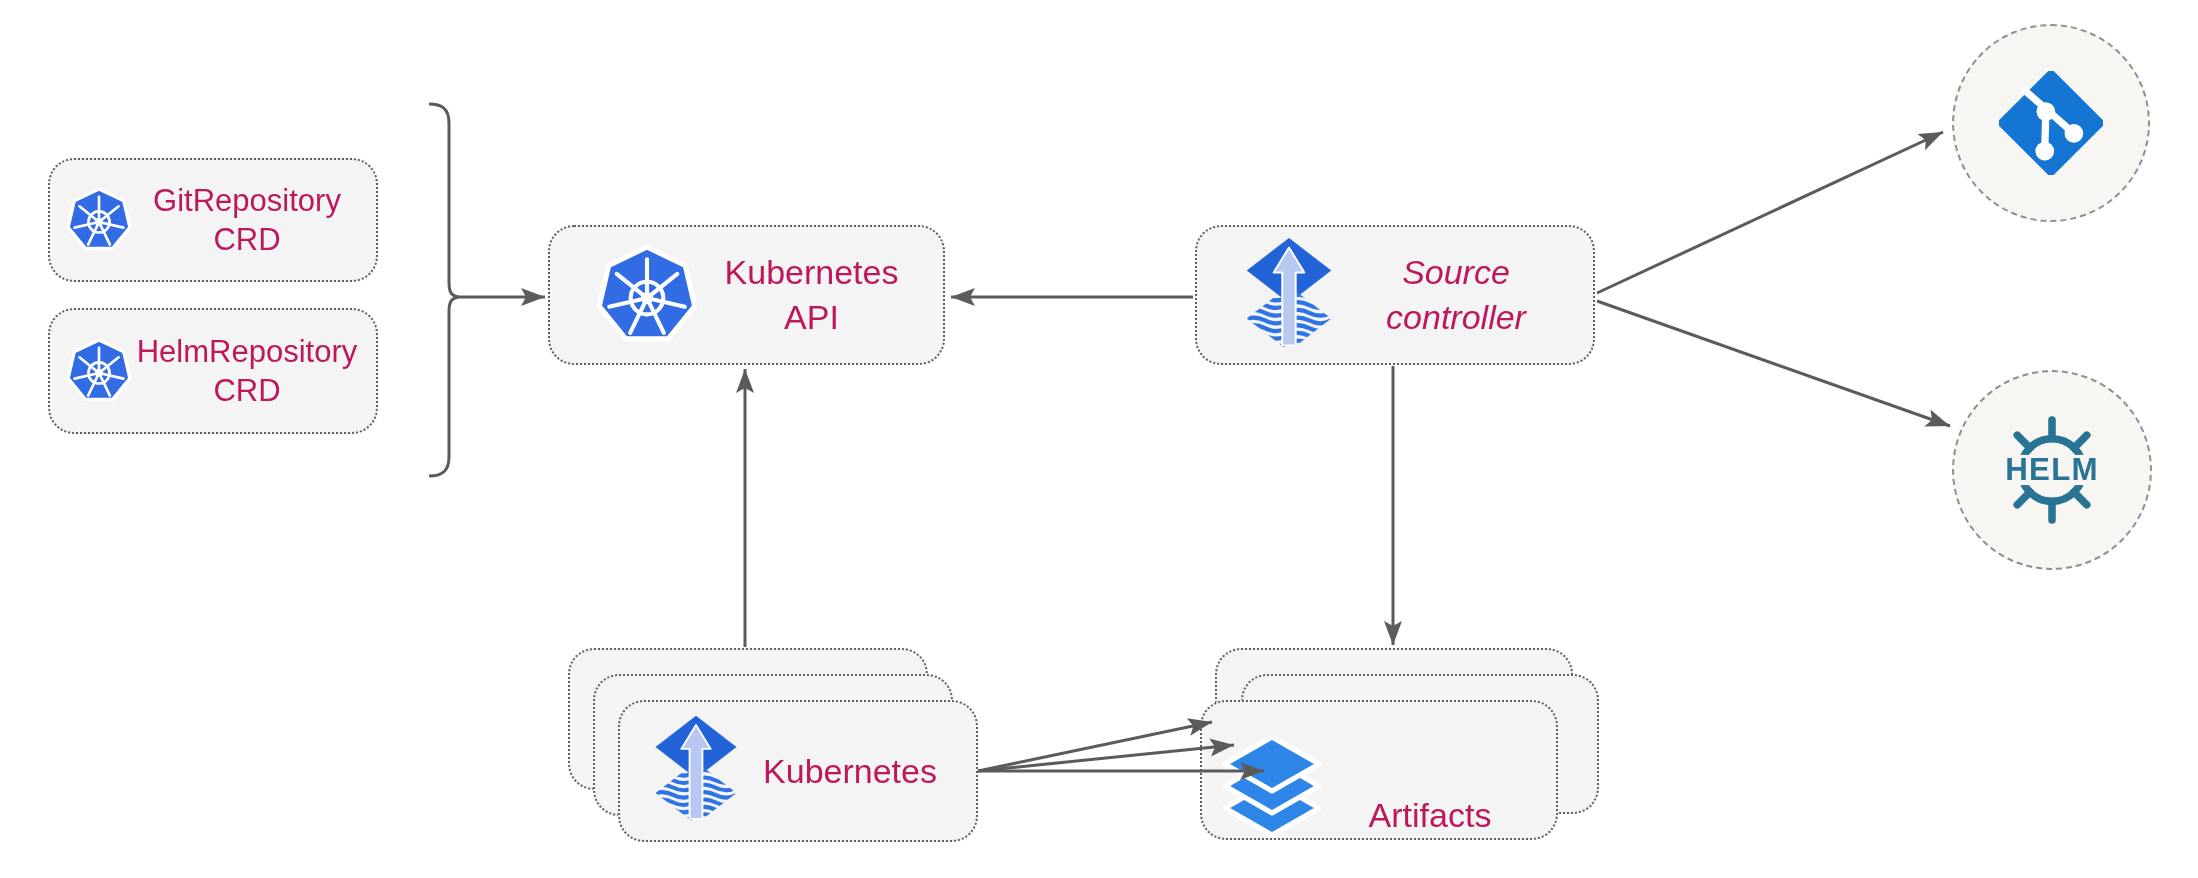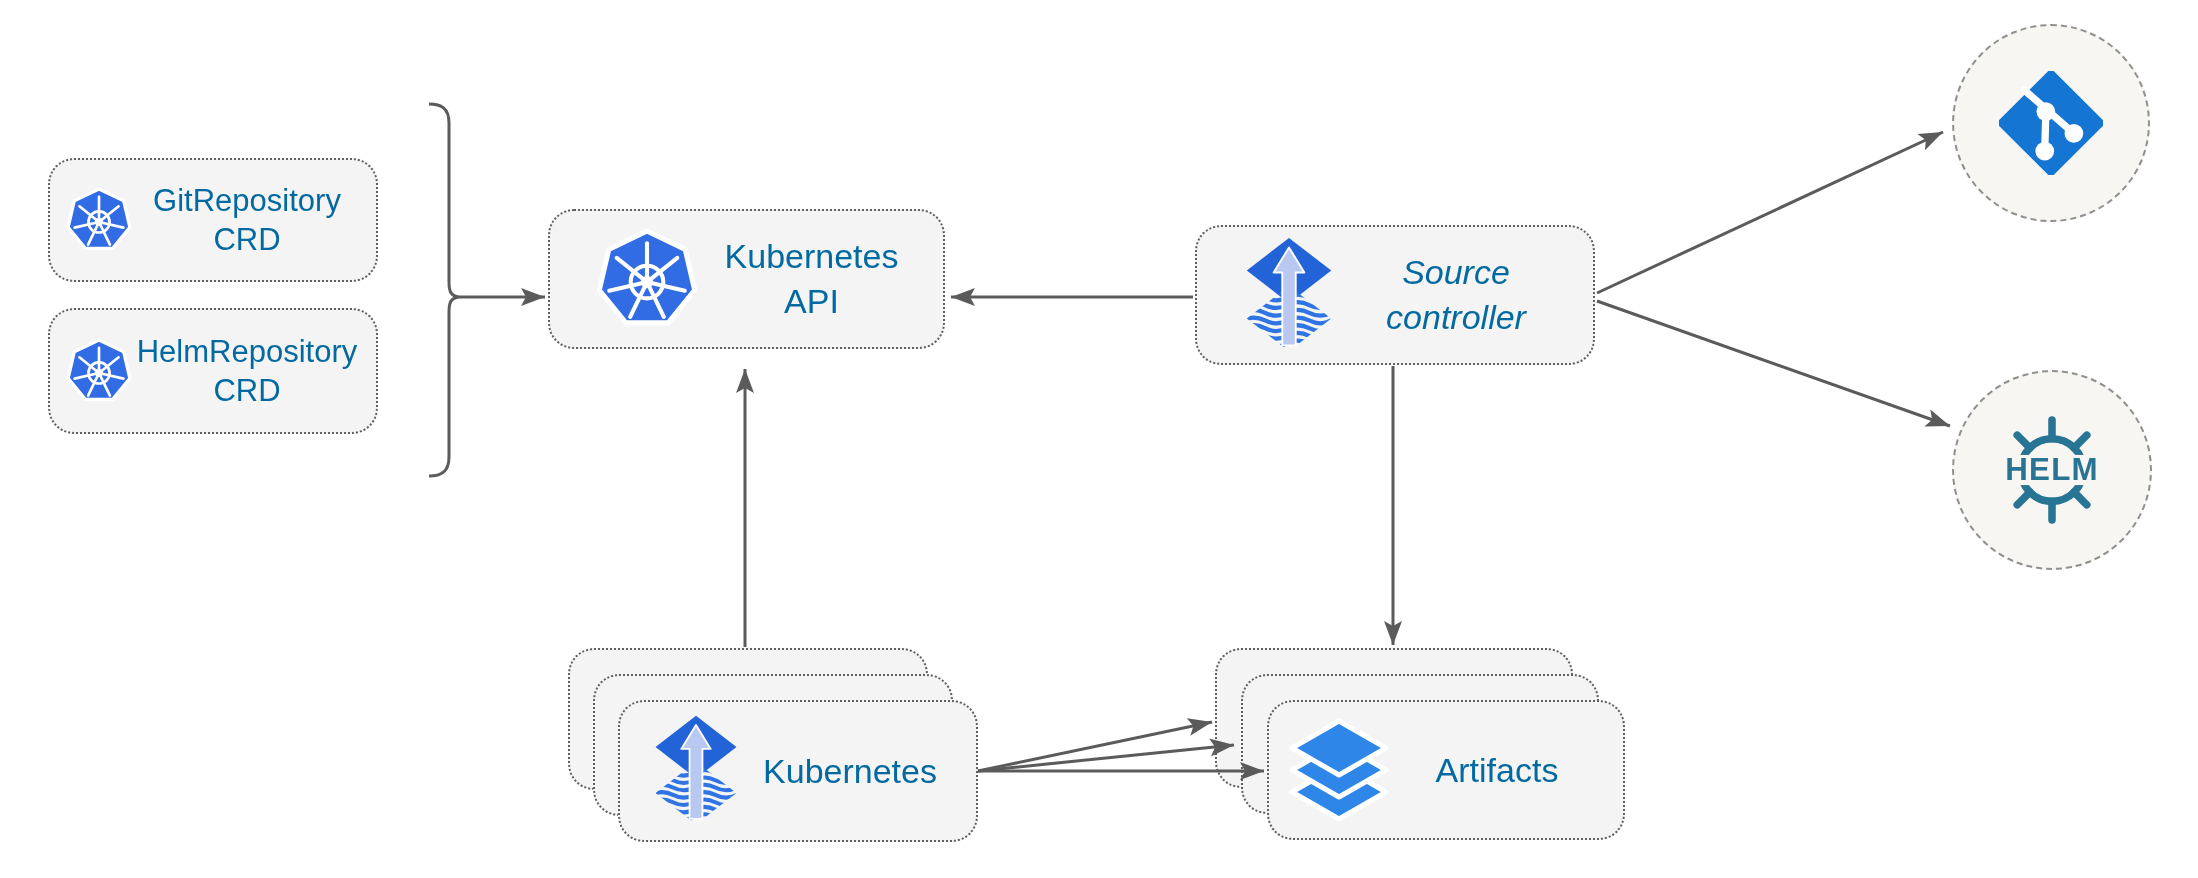--- a/index.html
+++ b/index.html
@@ -16,21 +16,21 @@
     align-items:center;
     z-index:3;
   }
   .ghost{z-index:2;}
   .node .icon{flex:0 0 auto;}
   .node .label{
     flex:1 1 auto;
     text-align:center;
     font-size:34px;
     line-height:45px;
-    color:#0369a1;
+    color:#be185d;
   }
   .node .label.small{font-size:31px;line-height:39px;}
   .circle-node{
     position:absolute;
     background:#f8f6f2;
     border:2.5px dashed #8f8f8f;
     border-radius:50%;
     box-sizing:border-box;
     display:flex;
     align-items:center;
@@ -146,21 +146,21 @@
   <div class="node" style="left:48px;top:308px;width:330px;height:126px;padding:0 14px 0 16px;">
     <svg class="icon" width="66" height="66">
         <use href="#sym-k8s"></use>
       </svg>
     <div class="label small">
       <div>HelmRepository</div>
       <div>CRD</div>
     </div>
   </div>
 
-  <div class="node" style="left:548px;top:209px;width:397px;height:140px;padding:0 18px 0 46px;">
+  <div class="node" style="left:548px;top:225px;width:397px;height:140px;padding:0 18px 0 46px;">
     <svg class="icon" width="102" height="102">
         <use href="#sym-k8s"></use>
       </svg>
     <div class="label">Kubernetes API</div>
   </div>
 
   <div class="node" style="left:1195px;top:225px;width:400px;height:140px;padding:0 18px 0 44px;font-style:italic;">
     <svg class="icon" width="96" height="119">
         <use href="#sym-flux"></use>
       </svg>
@@ -174,21 +174,21 @@
   <div class="node ghost" style="left:593px;top:674px;width:360px;height:142px;"></div>
   <div class="node" style="left:618px;top:700px;width:360px;height:142px;padding:0 18px 0 30px;z-index:4;">
     <svg class="icon" width="92" height="114">
         <use href="#sym-flux"></use>
       </svg>
     <div class="label">Kubernetes</div>
   </div>
 
   <div class="node ghost" style="left:1215px;top:648px;width:358px;height:140px;"></div>
   <div class="node ghost" style="left:1241px;top:674px;width:358px;height:140px;"></div>
-  <div class="node" style="left:1267px;top:700px;width:358px;height:140px;padding:0 18px 0 20px;z-index:4;">
+  <div class="node" style="left:1200px;top:700px;width:358px;height:140px;padding:0 18px 0 20px;z-index:4;align-items:flex-end;">
     <svg class="icon" width="100" height="104">
         <use href="#sym-layers"></use>
       </svg>
     <div class="label">Artifacts</div>
   </div>
 
   <div class="circle-node" style="left:1952px;top:24px;width:198px;height:198px;">
     <svg class="icon" width="104" height="104">
         <use href="#sym-git"></use>
       </svg>

